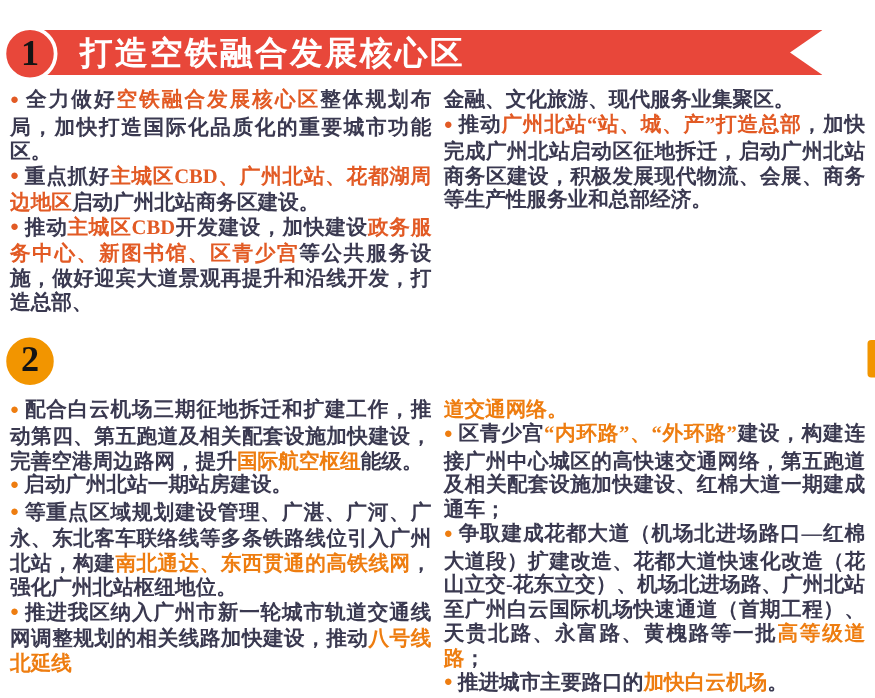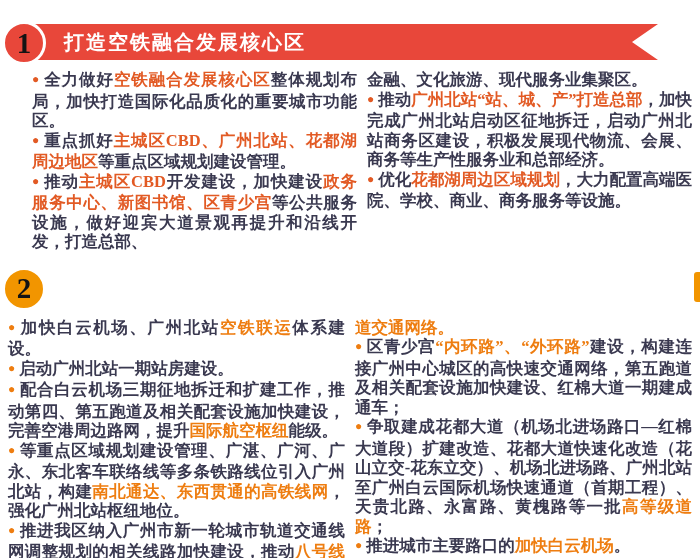--- a/index.html
+++ b/index.html
@@ -19,21 +19,21 @@
     width:628px; height:36px;
     background:var(--accent);
     clip-path:polygon(0 0,100% 0,calc(100% - 26px) 50%,100% 100%,0 100%);
   }
   .banner-title {
     display:block;
     padding-left:34px;
     line-height:36px;
     font-family:"Liberation Sans","DejaVu Sans",sans-serif;
     font-weight:bold;
-    font-size:20px;
+    font-size:26px;
     letter-spacing:2px;
     color:#ffffff;
     white-space:nowrap;
   }
   .num-badge {
     position:absolute; left:2px; top:-1px;
     width:38px; height:38px;
     background:var(--accent);
     border:3px solid #ffffff;
     box-sizing:content-box;
@@ -64,64 +64,62 @@
     color:#3a3950;
     text-align:justify;
   }
   .hl { color:var(--hl); }
   .dot {
     color:var(--hl);
     font-size:12px;
     margin-right:4px;
     position:relative; top:-2px;
   }
-  .sec1-body { margin-top:6px;padding-left:32px; }
+  .sec1-body { margin-top:6px; }
   .sec2 { margin-top:16px; }
   .sec2-body { margin-top:8px; }
 </style>
 </head>
 <body>
 
 <div class="page">
 
   <div class="section sec1" style="--accent: #e8473a; --hl: #e25a24;">
     <div class="section-header">
       <div class="banner">
         <span class="banner-title">打造空铁融合发展核心区</span>
       </div>
       <div class="num-badge">
         <span>1</span>
       </div>
     </div>
     <div class="cols sec1-body">
       <div class="col">
         <p><span class="dot">●</span><span>全力做好</span><span class="hl">空铁融合发展核心区</span><span>整体规划布局，加快打造国际化品质化的重要城市功能区。</span></p>
-        <p><span class="dot">●</span><span>重点抓好</span><span class="hl">主城区CBD、广州北站、花都湖周边地区</span><span>等重点区域规划建设管理。</span></p>
+        <p><span class="dot">●</span><span>重点抓好</span><span class="hl">主城区CBD、广州北站、花都湖周边地区</span><span>启动广州北站商务区建设。</span></p>
         <p><span class="dot">●</span><span>推动</span><span class="hl">主城区CBD</span><span>开发建设，加快建设</span><span class="hl">政务服务中心、新图书馆、区青少宫</span><span>等公共服务设施，做好迎宾大道景观再提升和沿线开发，打造总部、</span></p>
       </div>
       <div class="col">
         <p><span>金融、文化旅游、现代服务业集聚区。</span></p>
         <p><span class="dot">●</span><span>推动</span><span class="hl">广州北站“站、城、产”打造总部</span><span>，加快完成广州北站启动区征地拆迁，启动广州北站商务区建设，积极发展现代物流、会展、商务等生产性服务业和总部经济。</span></p>
-        <p><span class="dot">●</span><span>优化</span><span class="hl">花都湖周边区域规划</span><span>，大力配置高端医院、学校、商业、商务服务等设施。</span></p>
       </div>
     </div>
   </div>
 
   <div class="section sec2" style="--accent: #f29500; --hl: #ee7d10;">
     <div class="section-header">
       <div class="num-badge">
         <span>2</span>
       </div>
       <div class="edge-fragment"></div>
     </div>
     <div class="cols sec2-body">
       <div class="col">
-        <p><span class="dot">●</span><span>加快白云机场、广州北站</span><span class="hl">空铁联运</span><span>体系建设。</span></p>
+        <p><span class="dot">●</span><span>配合白云机场三期征地拆迁和扩建工作，推动第四、第五跑道及相关配套设施加快建设，完善空港周边路网，提升</span><span class="hl">国际航空枢纽</span><span>能级。</span></p>
         <p><span class="dot">●</span><span>启动广州北站一期站房建设。</span></p>
-        <p><span class="dot">●</span><span>配合白云机场三期征地拆迁和扩建工作，推动第四、第五跑道及相关配套设施加快建设，完善空港周边路网，提升</span><span class="hl">国际航空枢纽</span><span>能级。</span></p>
         <p><span class="dot">●</span><span>等重点区域规划建设管理、广湛、广河、广永、东北客车联络线等多条铁路线位引入广州北站，构建</span><span class="hl">南北通达、东西贯通的高铁线网</span><span>，强化广州北站枢纽地位。</span></p>
         <p><span class="dot">●</span><span>推进我区纳入广州市新一轮城市轨道交通线网调整规划的相关线路加快建设，推动</span><span class="hl">八号线北延线</span></p>
       </div>
       <div class="col">
         <p><span class="hl">道交通网络。</span></p>
         <p><span class="dot">●</span><span>区青少宫</span><span class="hl">“内环路”、“外环路”</span><span>建设，构建连接广州中心城区的高快速交通网络，第五跑道及相关配套设施加快建设、红棉大道一期建成通车；</span></p>
         <p><span class="dot">●</span><span>争取建成花都大道（机场北进场路口—红棉大道段）扩建改造、花都大道快速化改造（花山立交-花东立交）、机场北进场路、广州北站至广州白云国际机场快速通道（首期工程）、天贵北路、永富路、黄槐路等一批</span><span class="hl">高等级道路</span><span>；</span></p>
         <p><span class="dot">●</span><span>推进城市主要路口的</span><span class="hl">加快白云机场</span><span>。</span></p>
         <p><span>加快实施</span><span class="hl">花莞高速西延线、新G106(花都大道-迎宾大道)</span></p>
       </div>

